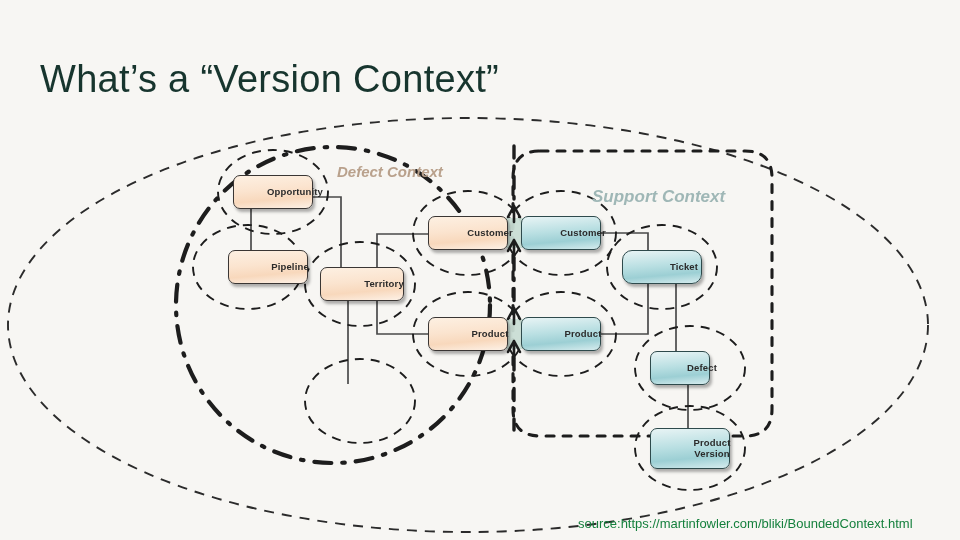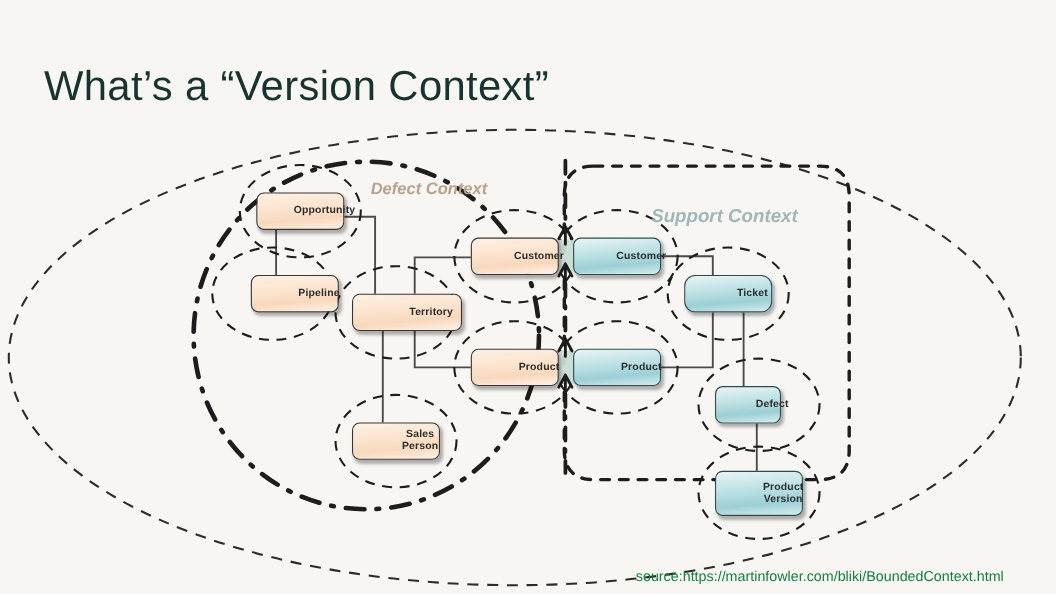--- a/index.html
+++ b/index.html
@@ -159,23 +159,22 @@
 
   </svg>
 
   <div class="ctx-label" id="sales-label">Defect Context</div>
   <div class="ctx-label" id="support-label">Support Context</div>
 
   <div class="node sales" style="left:233px;top:175px;width:80px;height:34px;">Opportunity</div>
 
   <div class="node sales" style="left:208px;top:250px;width:80px;height:34px;margin-left:20px;">Pipeline</div>
 
-  <div class="node sales" style="left:320px;top:267px;width:100px;height:34px;">Territory</div>
+  <div class="node sales" style="left:320px;top:267px;width:84px;height:34px;">Territory</div>
 
-  <div class="node sales" style="left:320px;top:384px;width:80px;height:34px;">Sales Person</div>
 
   <div class="node sales" style="left:428px;top:216px;width:80px;height:34px;">Customer</div>
 
   <div class="node sales" style="left:428px;top:317px;width:80px;height:34px;">Product</div>
 
   <div class="node support" style="left:521px;top:216px;width:80px;height:34px;">Customer</div>
 
   <div class="node support" style="left:521px;top:317px;width:80px;height:34px;">Product</div>
 
   <div class="node support" style="left:622px;top:250px;width:80px;height:34px;border-radius:10px;">Ticket</div>

